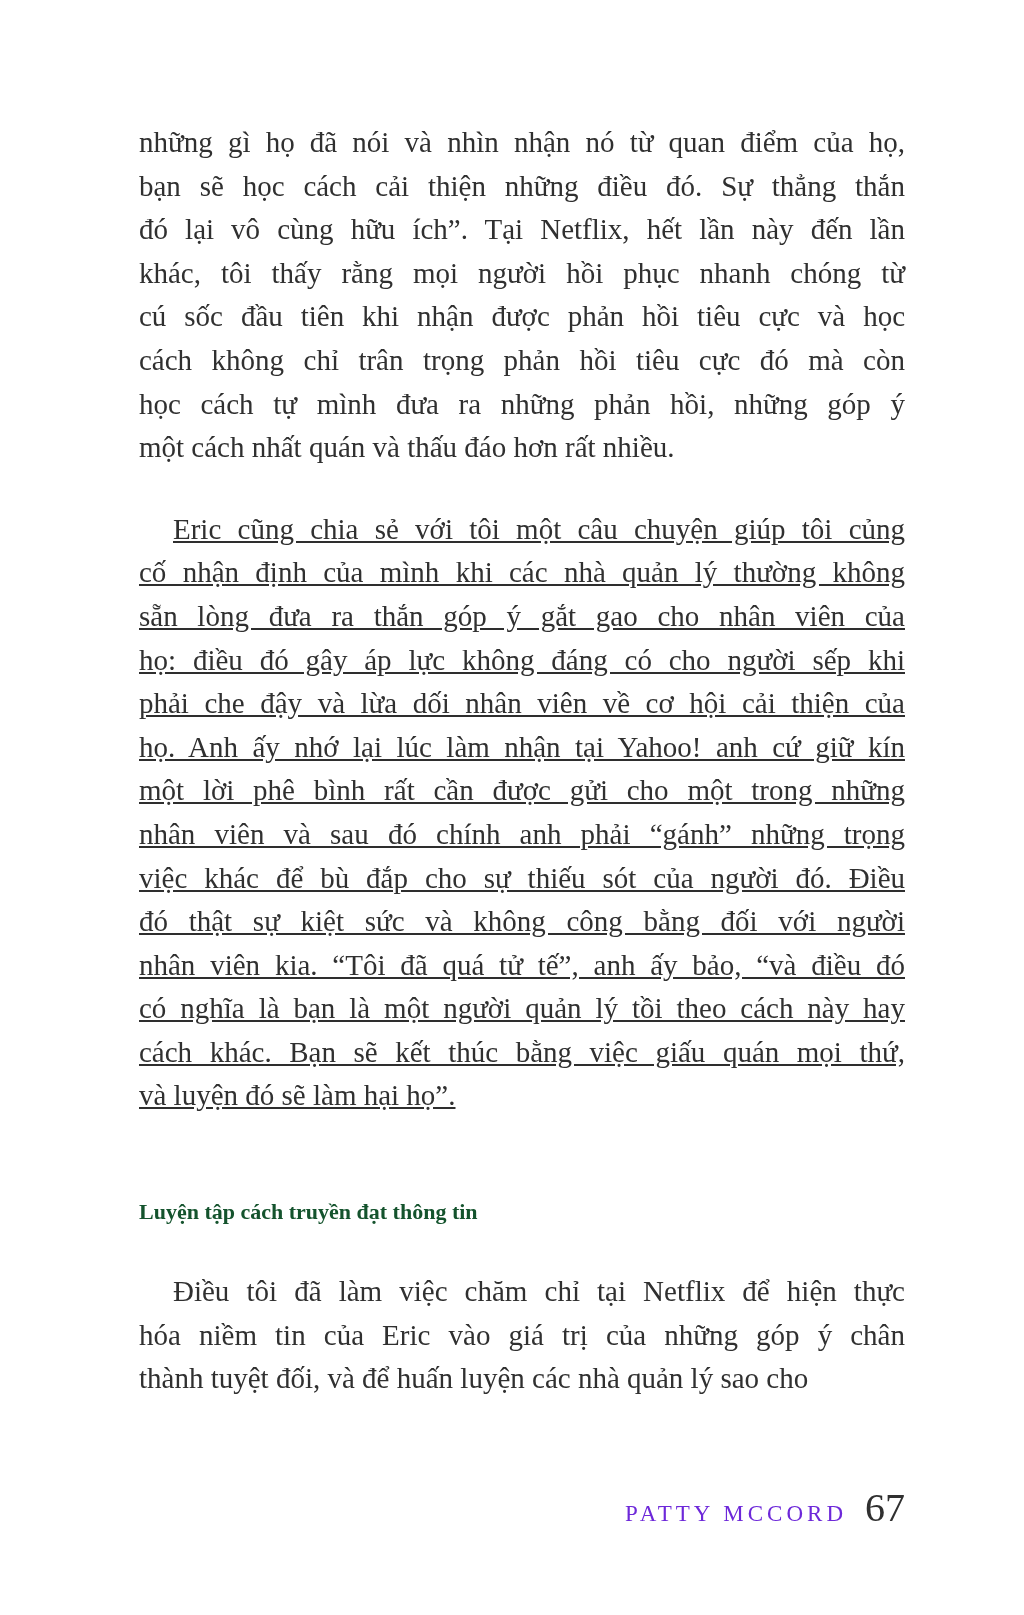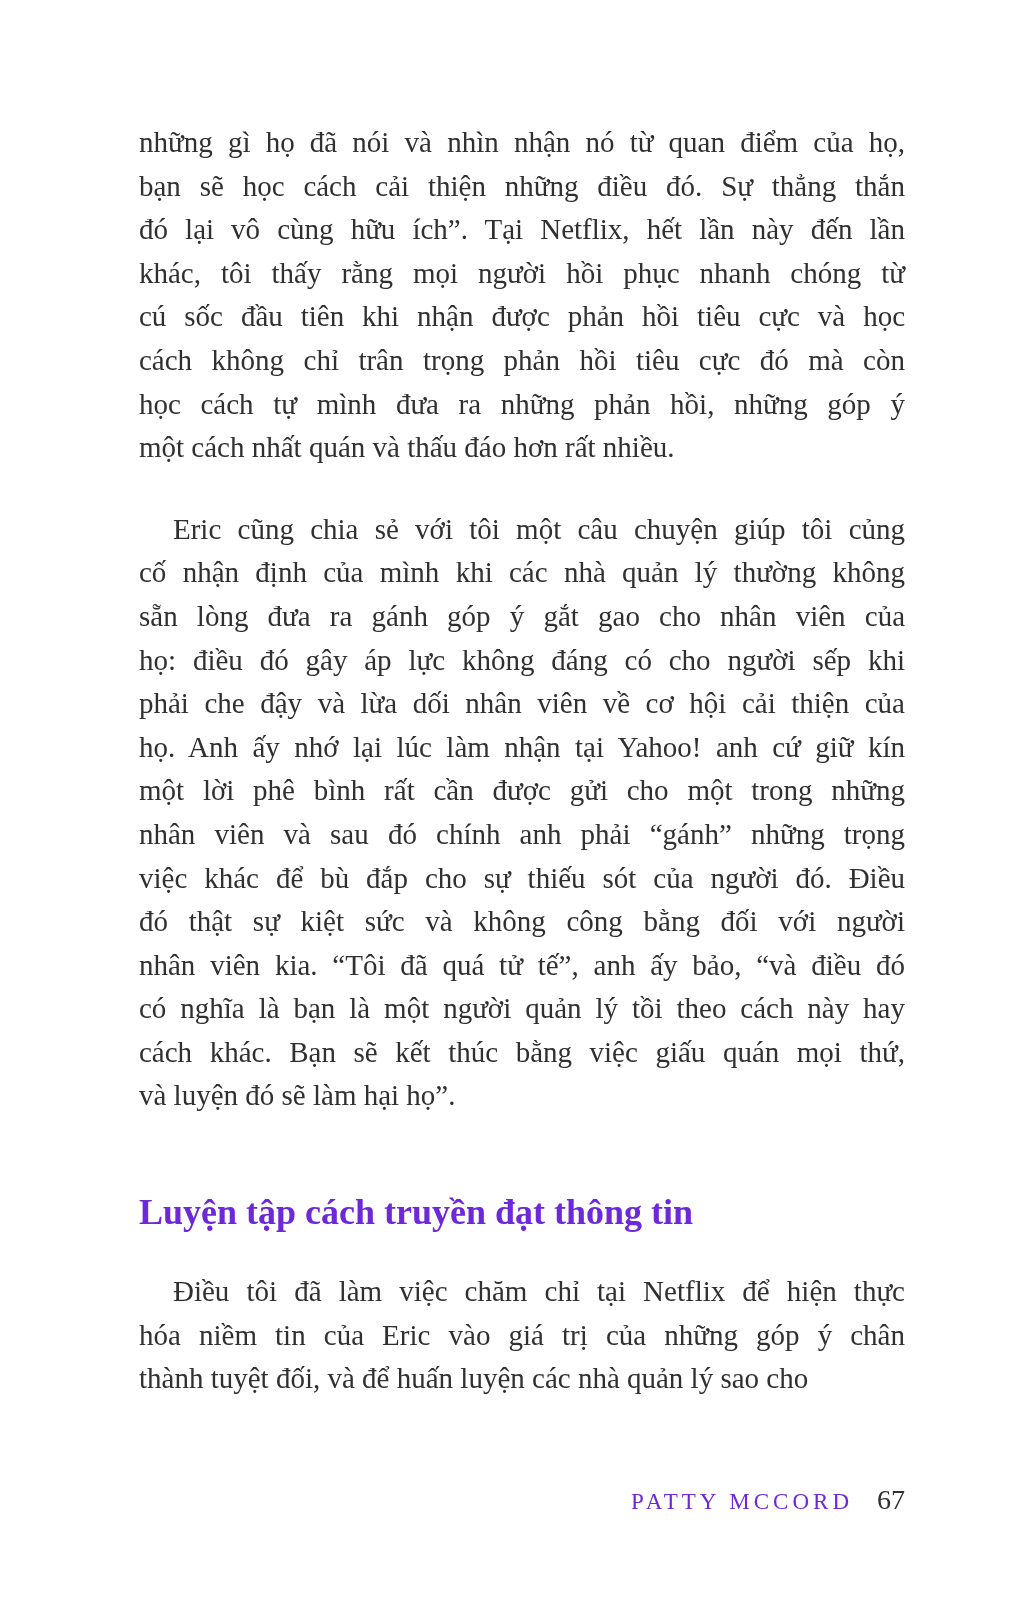--- a/index.html
+++ b/index.html
@@ -30,27 +30,28 @@
     color: #303030;
   }
   .line.end {
     text-align-last: left;
   }
   .line.indent {
     text-indent: 34px;
   }
   .para + .para {
     margin-top: 38px;
+    text-decoration: underline;
   }
   .heading {
     margin: 72px 0 0 0;
-    font-size: 36px;
+    font-size: 22px;
     line-height: 44px;
     font-weight: bold;
-    color: #6d28d9;
+    color: #14532d;
     text-align: left;
   }
   .para.after-heading {
     margin-top: 36px;
   }
   .footer {
     position: absolute;
     left: 139px;
     top: 1484px;
     width: 766px;
@@ -58,23 +59,23 @@
     white-space: nowrap;
   }
   .footer .author {
     font-size: 23px;
     letter-spacing: 4px;
     color: #6d28d9;
     text-transform: uppercase;
     vertical-align: baseline;
   }
   .footer .pagenum {
-    font-size: 28px;
+    font-size: 40px;
     color: #303030;
-    margin-left: 24px;
+    margin-left: 18px;
     vertical-align: baseline;
   }
 </style>
 </head>
 <body>
 
 <div class="page">
 
   <div class="para">
     <div class="line">những gì họ đã nói và nhìn nhận nó từ quan điểm của họ,</div>
@@ -83,21 +84,21 @@
     <div class="line">khác, tôi thấy rằng mọi người hồi phục nhanh chóng từ</div>
     <div class="line">cú sốc đầu tiên khi nhận được phản hồi tiêu cực và học</div>
     <div class="line">cách không chỉ trân trọng phản hồi tiêu cực đó mà còn</div>
     <div class="line">học cách tự mình đưa ra những phản hồi, những góp ý</div>
     <div class="line end">một cách nhất quán và thấu đáo hơn rất nhiều.</div>
   </div>
 
   <div class="para">
     <div class="line indent">Eric cũng chia sẻ với tôi một câu chuyện giúp tôi củng</div>
     <div class="line">cố nhận định của mình khi các nhà quản lý thường không</div>
-    <div class="line">sẵn lòng đưa ra gánh góp ý gắt gao cho nhân viên của</div>
+    <div class="line">sẵn lòng đưa ra thắn góp ý gắt gao cho nhân viên của</div>
     <div class="line">họ: điều đó gây áp lực không đáng có cho người sếp khi</div>
     <div class="line">phải che đậy và lừa dối nhân viên về cơ hội cải thiện của</div>
     <div class="line">họ. Anh ấy nhớ lại lúc làm nhận tại Yahoo! anh cứ giữ kín</div>
     <div class="line">một lời phê bình rất cần được gửi cho một trong những</div>
     <div class="line">nhân viên và sau đó chính anh phải “gánh” những trọng</div>
     <div class="line">việc khác để bù đắp cho sự thiếu sót của người đó. Điều</div>
     <div class="line">đó thật sự kiệt sức và không công bằng đối với người</div>
     <div class="line">nhân viên kia. “Tôi đã quá tử tế”, anh ấy bảo, “và điều đó</div>
     <div class="line">có nghĩa là bạn là một người quản lý tồi theo cách này hay</div>
     <div class="line">cách khác. Bạn sẽ kết thúc bằng việc giấu quán mọi thứ,</div>

